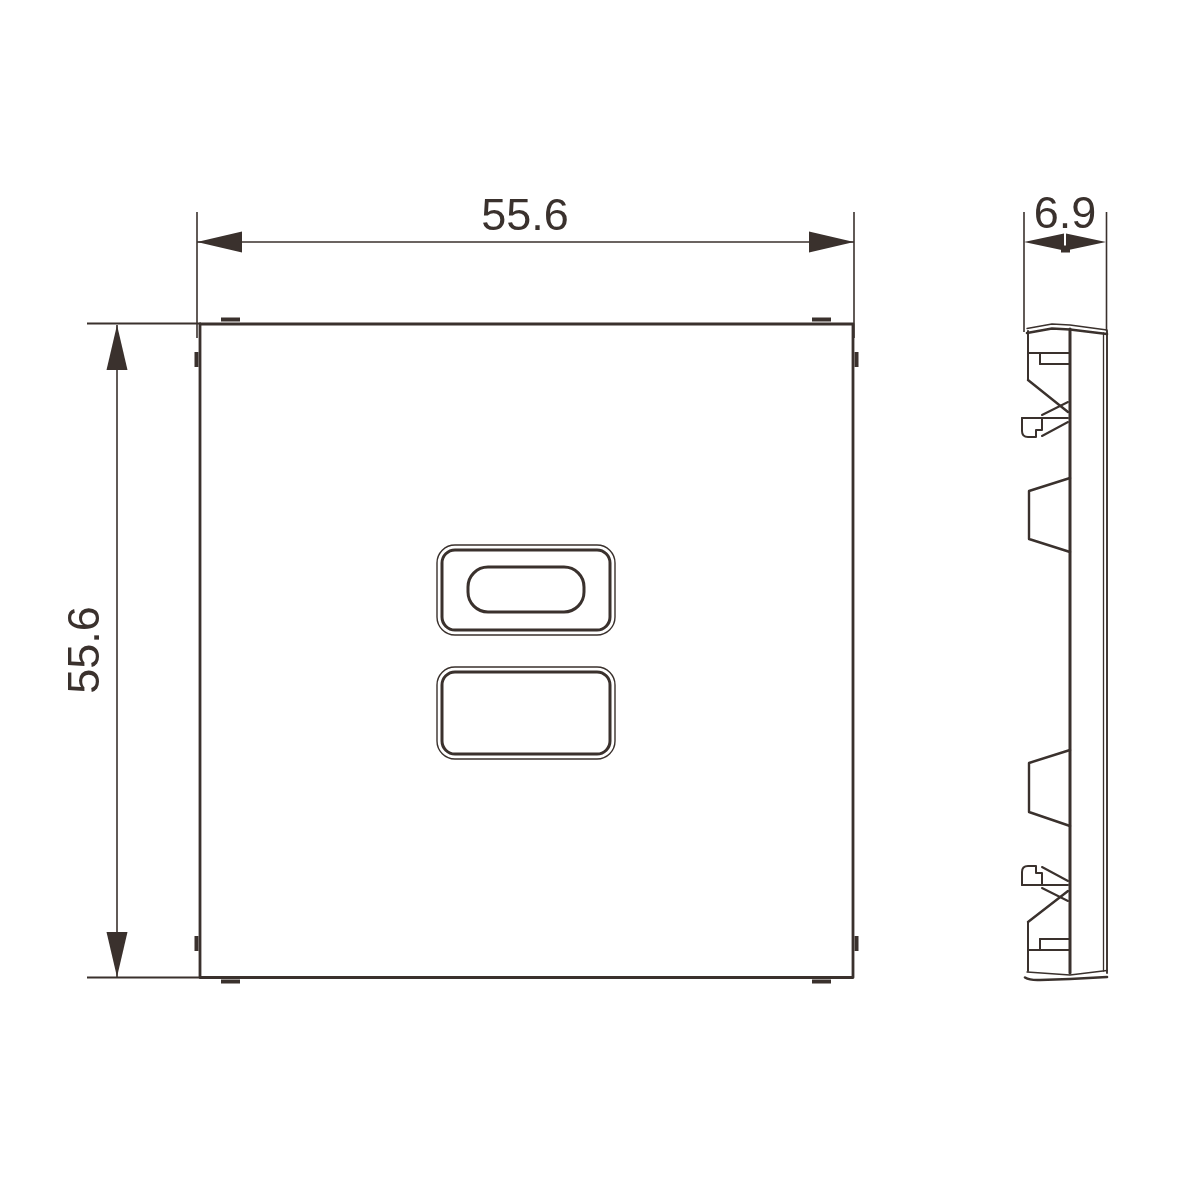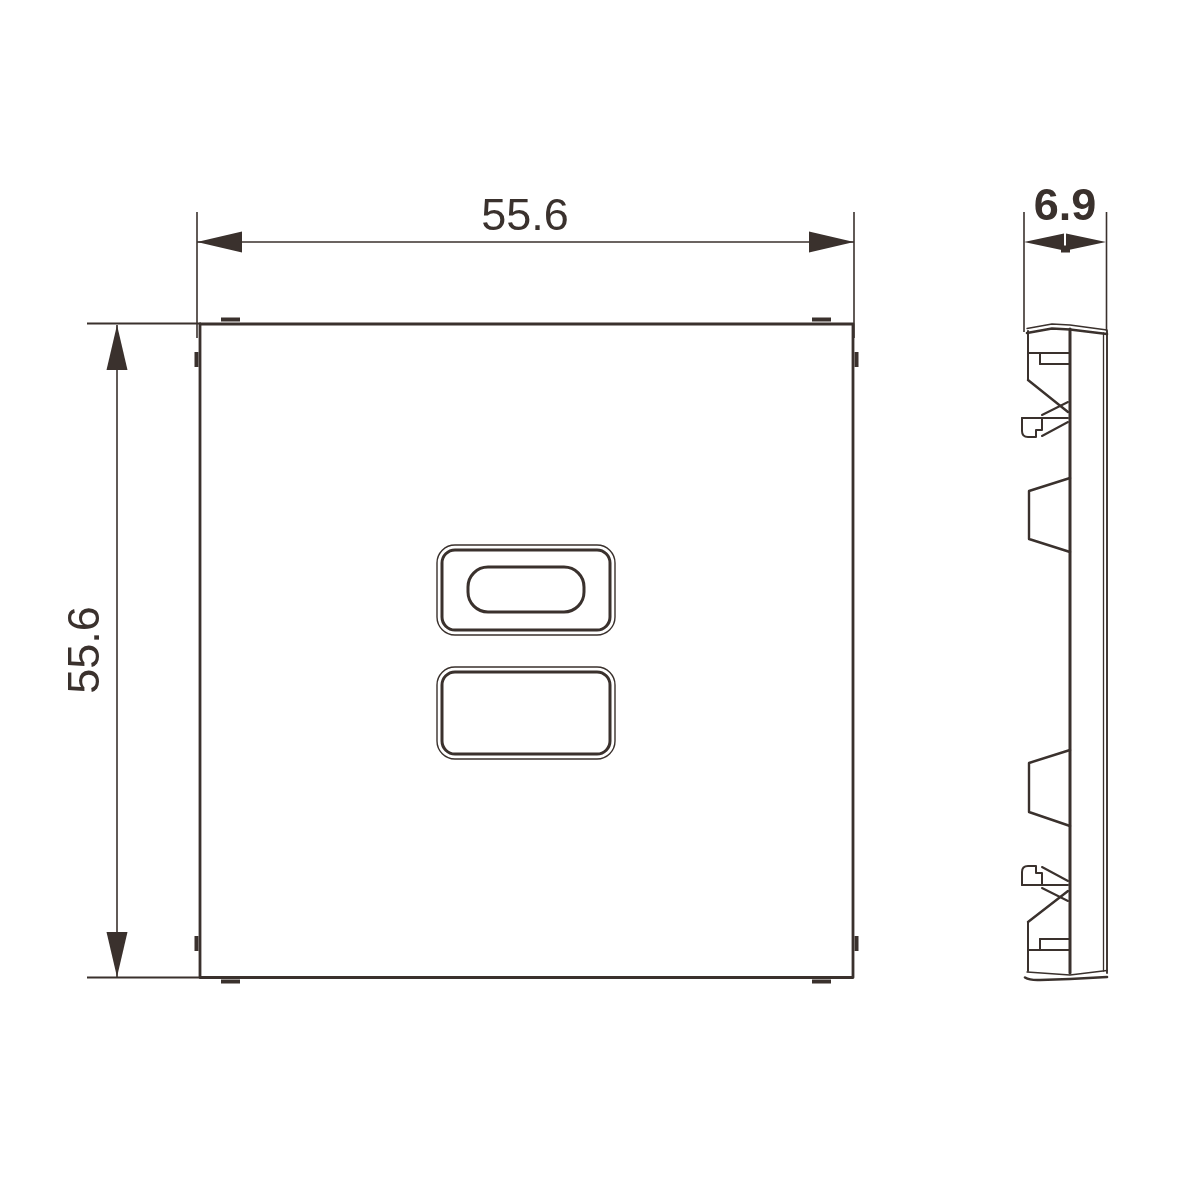--- a/index.html
+++ b/index.html
@@ -132,14 +132,14 @@
       <polygon points="1024,242 1064,233.5 1064,250.5" fill="#3a312d" stroke="none"></polygon>
       <polygon points="1106,242 1066,233.5 1066,250.5" fill="#3a312d" stroke="none"></polygon>
       <rect x="1061" y="245.5" width="9" height="7" fill="#3a312d" stroke="none"></rect>
     </g>
   </svg>
 
   <div class="dim-label" style="left:525px; top:214px;">55.6</div>
 
   <div class="dim-label rotated" style="left:83px; top:650px;">55.6</div>
 
-  <div class="dim-label" style="left:1065px; top:204px;font-weight:bold;">6.9</div>
+  <div class="dim-label" style="left:1065px; top:212px;">6.9</div>
 </div>
 
 </body></html>

